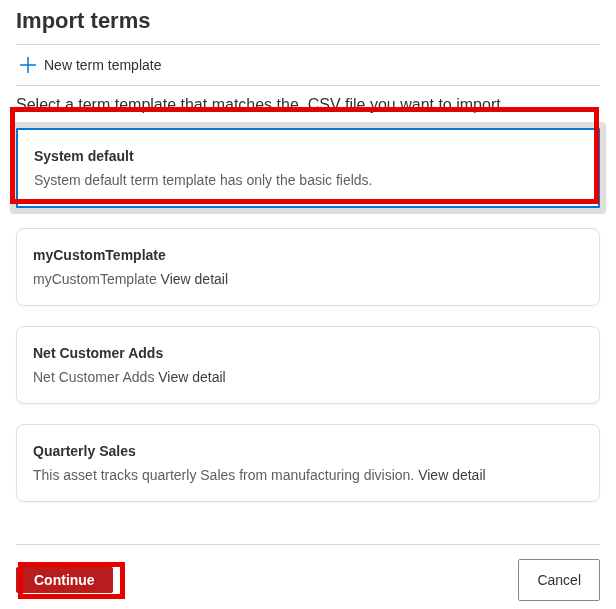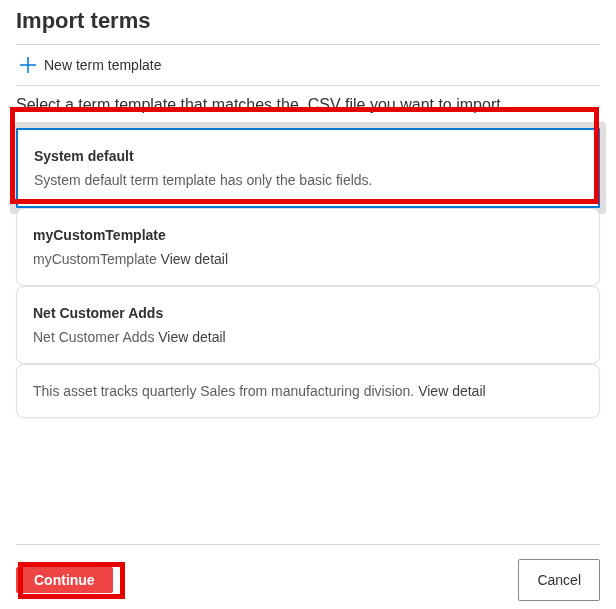--- a/index.html
+++ b/index.html
@@ -16,21 +16,21 @@
   }
   .hr { border: none; border-top: 1px solid #d6d6d6; margin: 0; }
   .toolbar { display: flex; align-items: center; height: 40px; }
   .plus-icon {
     width: 16px; height: 16px; display: inline-flex; align-items: center;
     justify-content: center; color: #0078d4; margin-right: 8px; margin-left:4px;
   }
   .plus-icon svg { display: block; }
   .toolbar-label { font-size: 14px; color: #323130; }
   .instruction { font-size: 16px; color: #323130; margin: 10px 0 14px 0; }
-  .cards { display: flex; flex-direction: column; }
+  .cards { display: flex; flex-direction: column; gap: 20px; }
   .card {
     border: 1px solid #e1dfdd;
     box-shadow: 0 1px 2px rgba(0,0,0,0.05);
     background: #fff;
     padding: 18px 16px 18px 16px;
     border-radius: 8px;
   }
   .card.selected {
     border: 2px solid #0078d4;
     box-shadow: 0 0 0 6px #e1dfdd;
@@ -44,21 +44,21 @@
     border: 5px solid #e60000;
     pointer-events: none;
   }
   .footer {
     position: absolute; left: 16px; right: 16px; bottom: 16px;
     border-top: 1px solid #d6d6d6;
     padding-top: 14px;
     display: flex; justify-content: space-between; align-items: center;
   }
   .btn-primary {
-    background: #ef4444; color: #fff; border: none;
+    background: #b91c1c; color: #fff; border: none;
     font-size: 14px; font-weight: 600;
     padding: 5px 18px; cursor: pointer; border-radius: 2px;
     font-family: inherit;
   }
   .btn-default {
     background: #fff; color: #323130; border: 1px solid #8a8886;
     font-size: 14px; padding: 12px 18px; cursor: pointer; border-radius: 2px;
     font-family: inherit;
   }
 </style>
@@ -86,20 +86,21 @@
       </div>
       <div class="card">
         <div class="card-title">myCustomTemplate</div>
         <div class="card-desc"><span>myCustomTemplate</span> <span class="link">View detail</span></div>
       </div>
       <div class="card">
         <div class="card-title">Net Customer Adds</div>
         <div class="card-desc"><span>Net Customer Adds</span> <span class="link">View detail</span></div>
       </div>
       <div class="card">
+        <div class="card-title">Quarterly Sales</div>
         <div class="card-desc"><span>This asset tracks quarterly Sales from manufacturing division.</span> <span class="link">View detail</span></div>
       </div>
     </div>
 
   <div class="footer">
     <button class="btn-primary">Continue</button>
     <button class="btn-default">Cancel</button>
   </div>
 </div>
 

